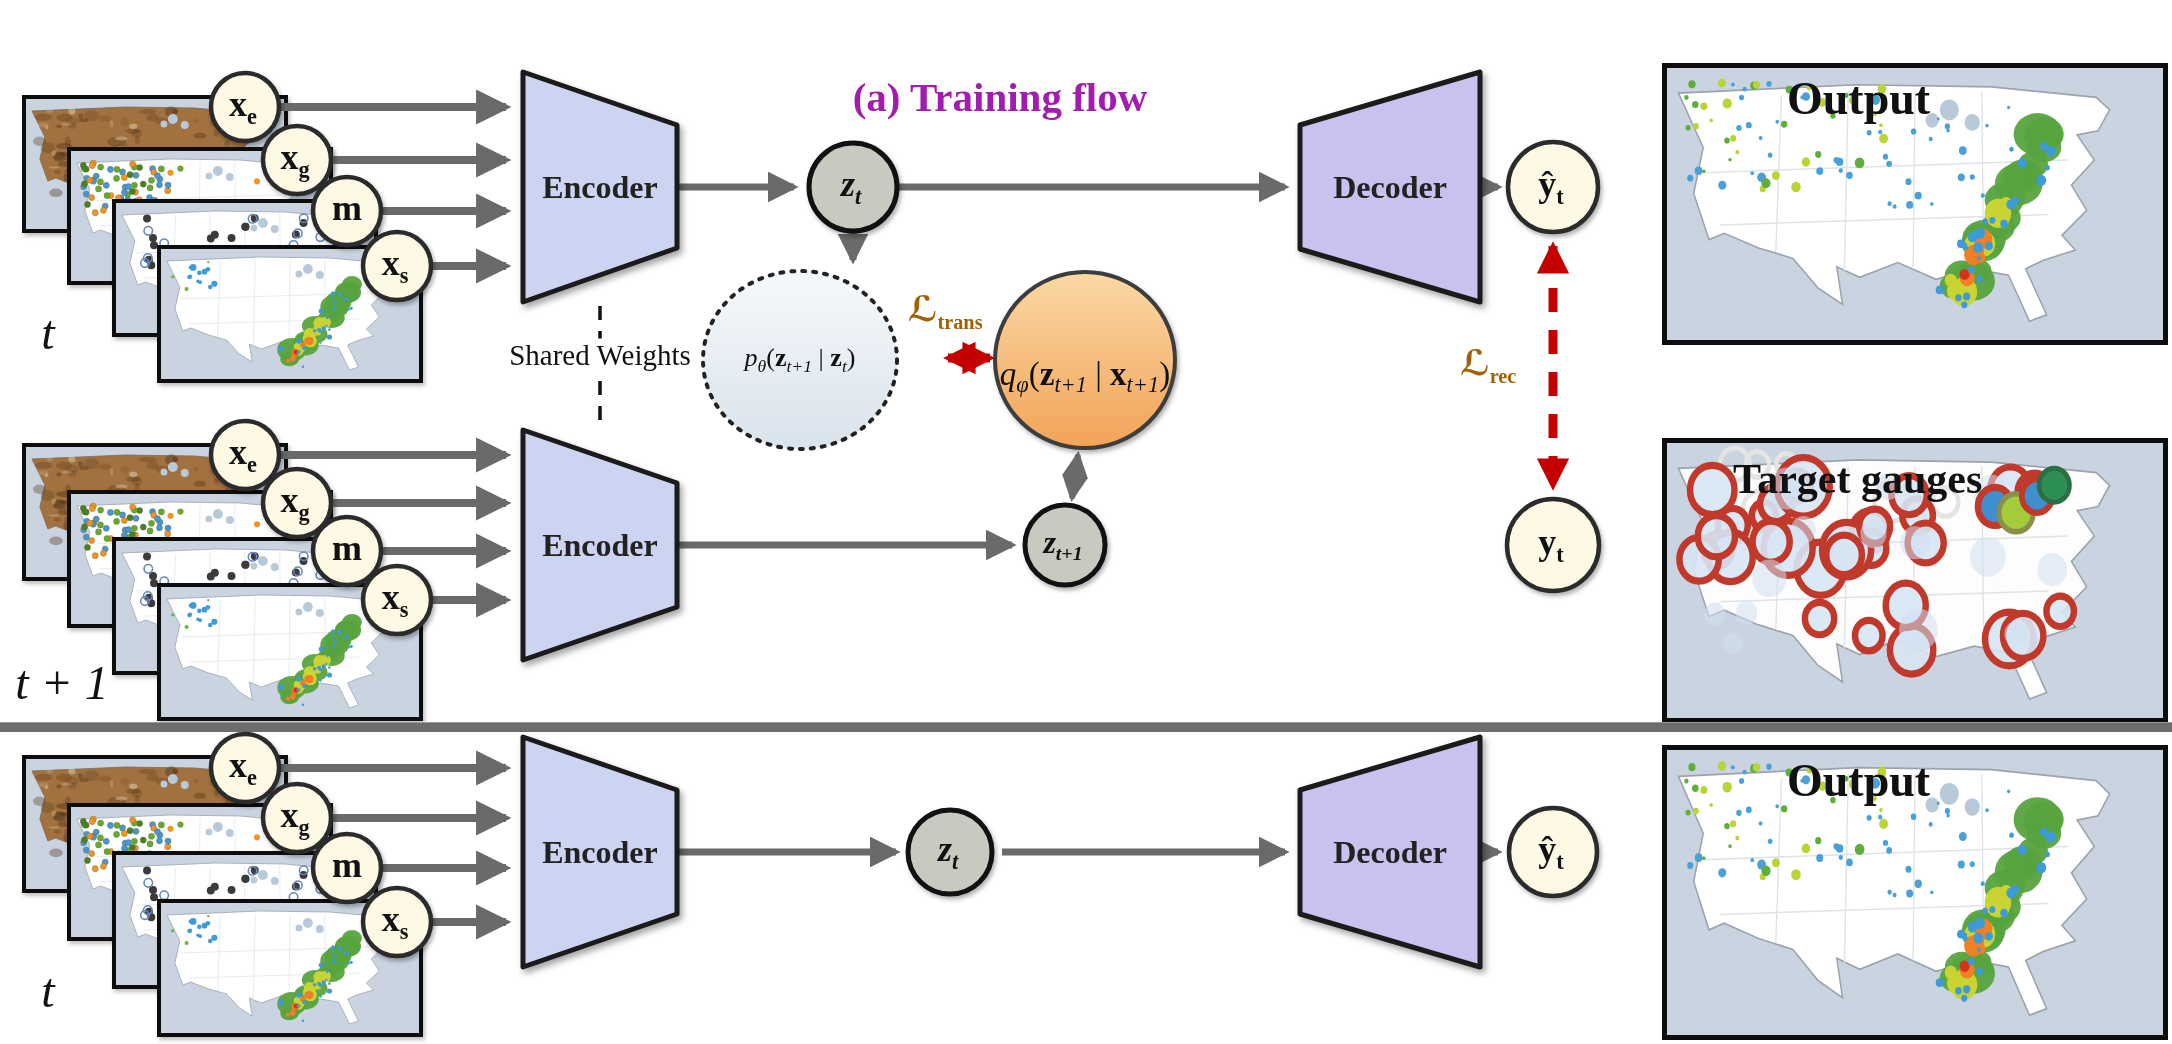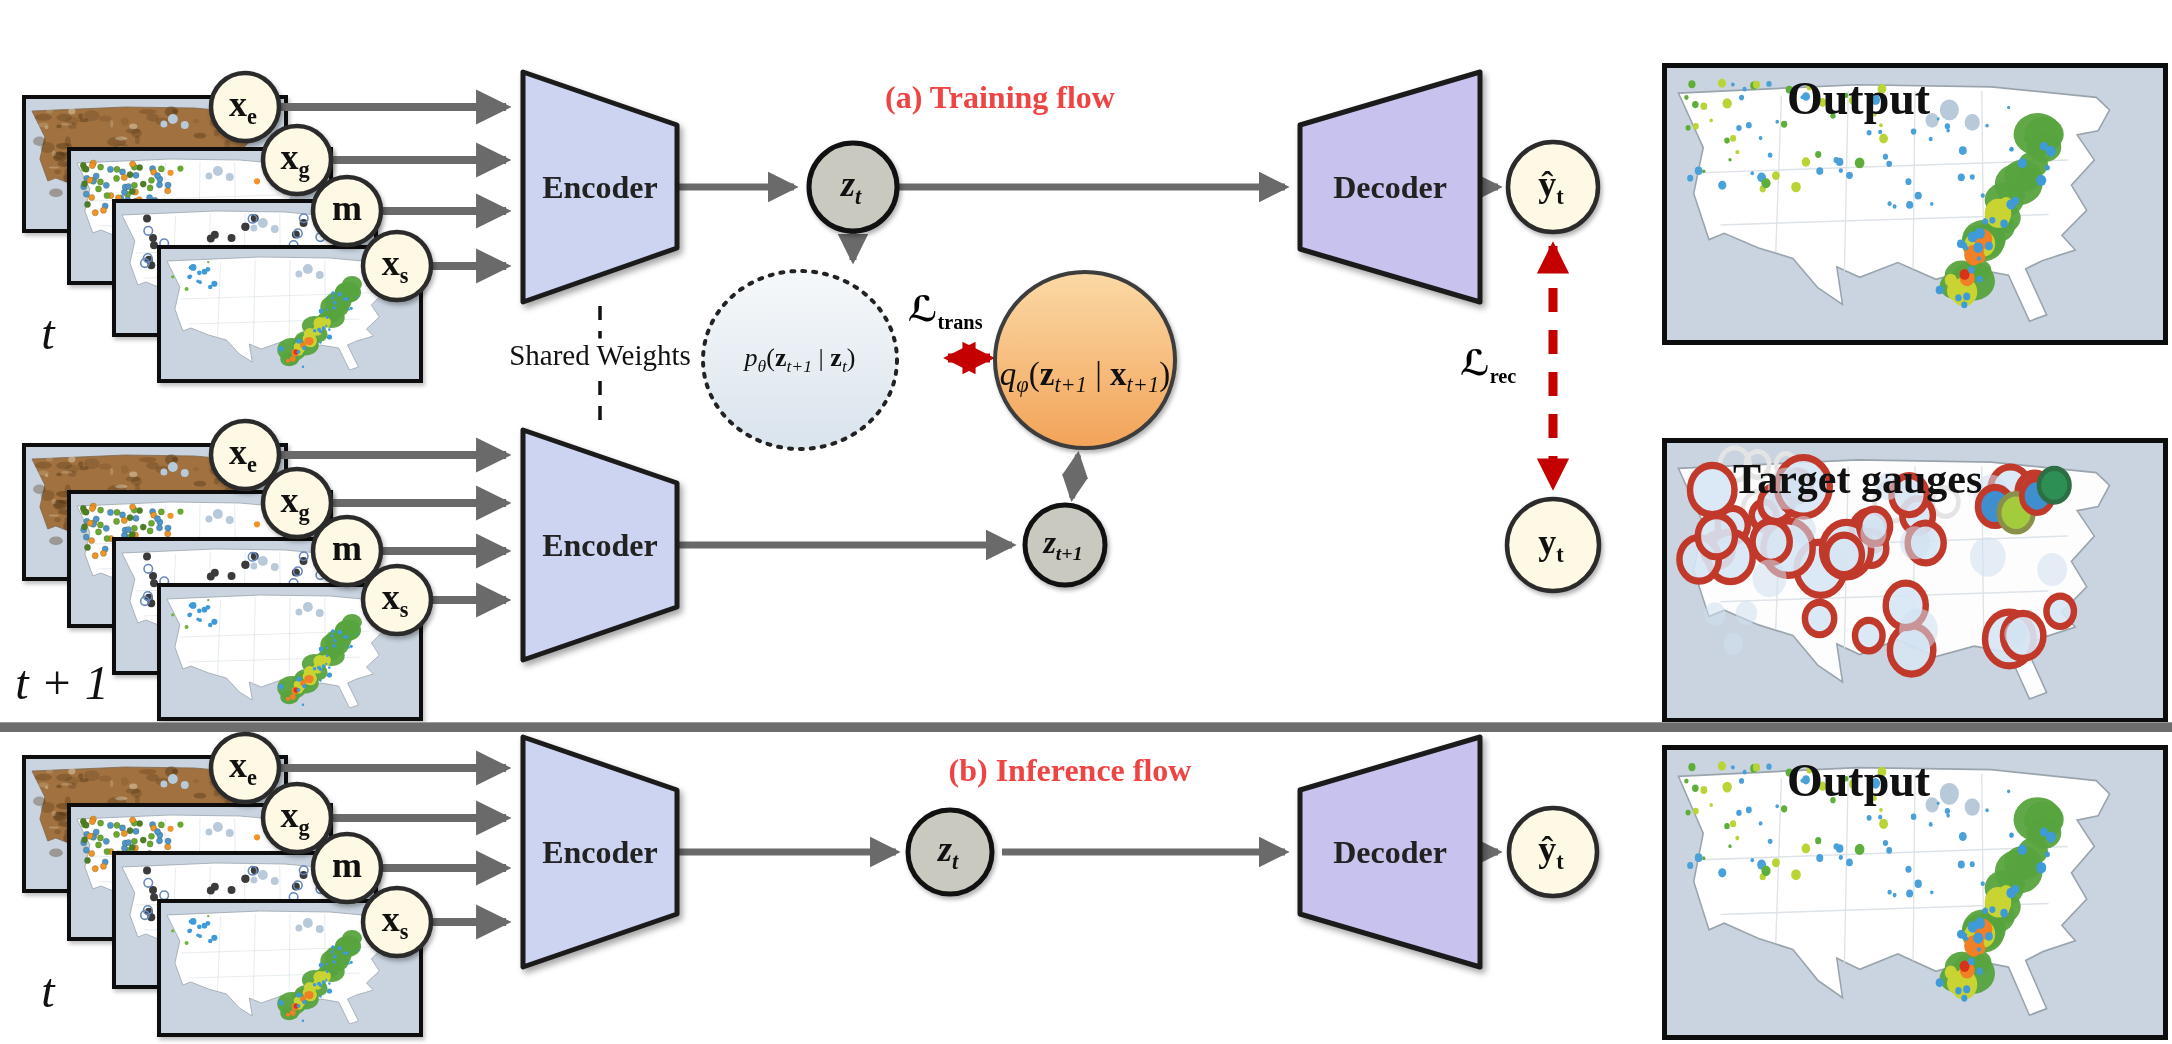--- a/index.html
+++ b/index.html
@@ -1,31 +1,31 @@
 <!DOCTYPE html>
 <html><head>
 <meta charset="utf-8">
 <style>
   html,body{margin:0;padding:0;background:#ffffff;}
   #canvas{position:relative;width:2172px;height:1044px;background:#ffffff;overflow:hidden;
           font-family:"Liberation Serif","DejaVu Serif",serif;}
   .abs{position:absolute;}
   .ctr{transform:translate(-50%,-50%);white-space:nowrap;}
   .title{font-size:54px;font-weight:bold;color:#333;letter-spacing:1px;}
-  .heading{font-size:32px;font-weight:bold;color:#ef4444;}
+  .heading{font-size:41px;font-weight:bold;color:#a21caf;}
   .blocklbl{font-size:32px;font-weight:bold;color:#222;}
   .nodelbl{font-size:36px;font-weight:bold;color:#111;line-height:1;}
   .nodelbl sub{font-size:0.62em;font-weight:bold;}
   .ital{font-style:italic;text-align:right;}
   .timelbl{font-size:48px;font-style:italic;color:#111;}
   .expr{font-size:26px;color:#111;}
   .expr .fn{font-style:italic;}
   .expr b{font-weight:bold;}
   .expr sub{font-size:0.68em;font-style:italic;}
-  .loss{color:#000000;font-weight:bold;font-size:35px;line-height:1;}
+  .loss{color:#a16207;font-weight:bold;font-size:35px;line-height:1;}
   .loss .scriptL{font-family:"DejaVu Serif","DejaVu Sans",serif;}
   .loss sub{font-size:0.58em;font-style:normal;}
   .shared{font-size:29px;color:#111;background:#ffffff;padding:0 6px;}
   .panel{position:absolute;border:4px solid #0d0d0d;background:#fff;box-shadow:2px 3px 4px rgba(0,0,0,0.25);}
   .panel svg{display:block;width:100%;height:100%;}
   .bigmap{position:absolute;border:5px solid #0d0d0d;background:#fff;}
   .bigmap svg{display:block;width:100%;height:100%;}
   .maptitle{position:absolute;font-weight:bold;color:#111;}
   .shadow{filter:drop-shadow(3px 4px 3px rgba(0,0,0,0.35));}
   .lshadow{filter:drop-shadow(2px 3px 2px rgba(0,0,0,0.3));}
@@ -1605,21 +1605,20 @@
 
     <circle class="lshadow" cx="853" cy="187" r="44" fill="#c9c9c0" stroke="#111" stroke-width="5"></circle>
     <circle class="lshadow" cx="1065" cy="545" r="40" fill="#c9c9c0" stroke="#111" stroke-width="5"></circle>
     <circle class="lshadow" cx="1553" cy="187" r="45" fill="#fdf9e4" stroke="#2b2b2b" stroke-width="4.5"></circle>
     <circle class="lshadow" cx="1553" cy="545" r="46" fill="#fdf9e4" stroke="#2b2b2b" stroke-width="4.5"></circle>
     <circle class="lshadow" cx="950" cy="852" r="42" fill="#c9c9c0" stroke="#111" stroke-width="5"></circle>
     <circle class="lshadow" cx="1553" cy="852" r="44" fill="#fdf9e4" stroke="#2b2b2b" stroke-width="4.5"></circle>
   </svg>
 
   <div class="abs heading ctr" style="left:1000px;top:97px;">(a) Training flow</div>
-  <div class="abs heading ctr" style="left:1070px;top:770px;">(b) Inference flow</div>
 
   <div class="abs blocklbl ctr" style="left:600px;top:187px;">Encoder</div>
   <div class="abs blocklbl ctr" style="left:600px;top:545px;">Encoder</div>
   <div class="abs blocklbl ctr" style="left:600px;top:852px;">Encoder</div>
   <div class="abs blocklbl ctr" style="left:1390px;top:187px;">Decoder</div>
   <div class="abs blocklbl ctr" style="left:1390px;top:852px;">Decoder</div>
 
   <div class="abs shared ctr" style="left:600px;top:355px;">Shared Weights</div>
 
   <div class="abs timelbl ctr" style="left:48px;top:332px;">t</div>

